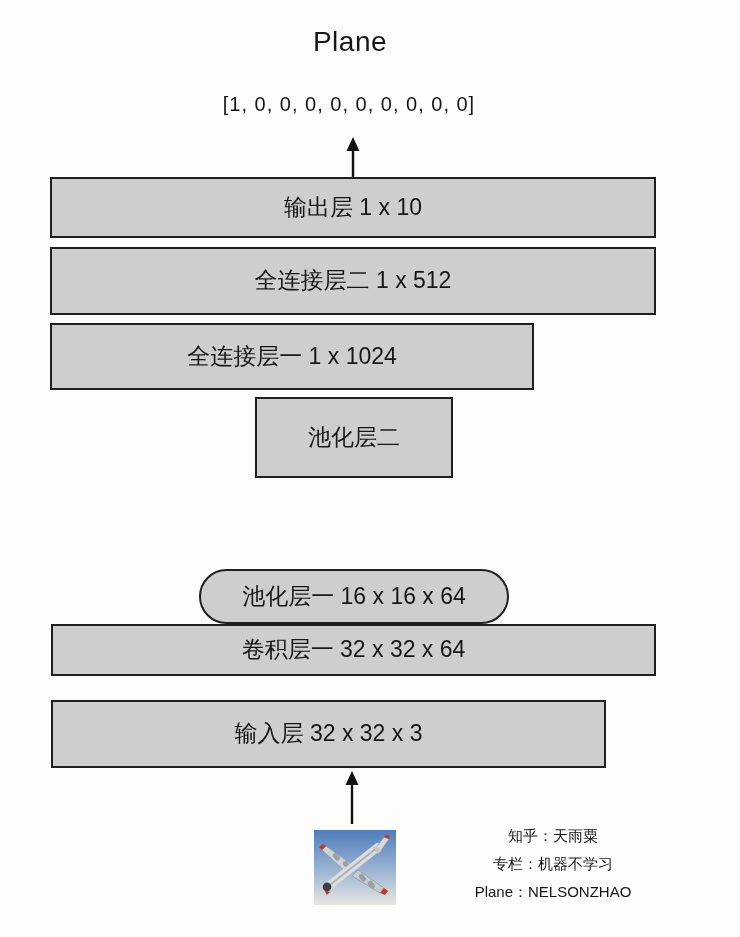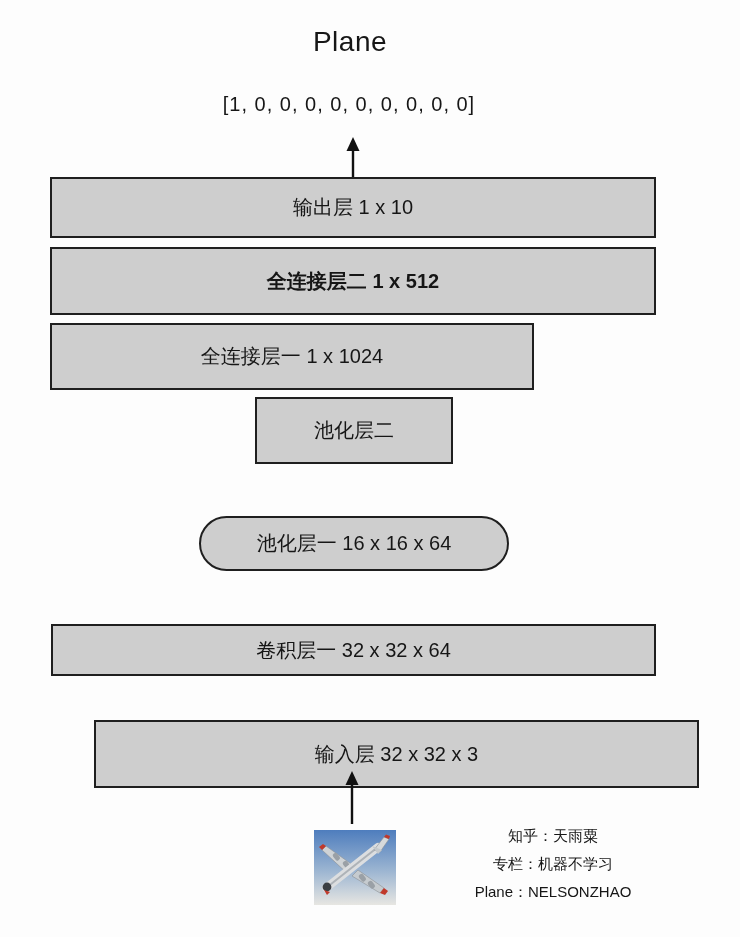--- a/index.html
+++ b/index.html
@@ -40,32 +40,32 @@
   .arrow{position:absolute;}
   .box{
     position:absolute;
     background:var(--box-fill);
     border:2px solid var(--box-border);
     box-sizing:border-box;
     display:flex;
     flex-direction:column;
     align-items:center;
     justify-content:center;
-    font-size:20px;
+    font-size:23px;
     line-height:1.35;
     text-align:center;
   }
   .box1{left:50px;  top:177px; width:606px; height:61px;}
-  .box2{left:50px;  top:247px; width:606px; height:68px;font-weight:bold;}
+  .box2{left:50px;  top:247px; width:606px; height:68px;}
   .box3{left:50px;  top:323px; width:484px; height:67px;}
-  .box4{left:255px; top:397px; width:198px; height:67px;}
+  .box4{left:255px; top:397px; width:198px; height:81px;}
   .box5{left:199px; top:476px; width:310px; height:63px;}
-  .box6{left:199px; top:516px; width:310px; height:55px;border-radius:29px;}
+  .box6{left:199px; top:569px; width:310px; height:55px;border-radius:29px;}
   .box7{left:51px;  top:624px; width:605px; height:52px;}
-  .box8{left:51px;  top:720px; width:605px; height:68px;margin-left:43px;}
+  .box8{left:51px;  top:700px; width:555px; height:68px;}
   .plane-img{
     position:absolute;
     left:314px;
     top:830px;
     width:82px;
     height:75px;
   }
   .credits{
     position:absolute;
     left:412px;

